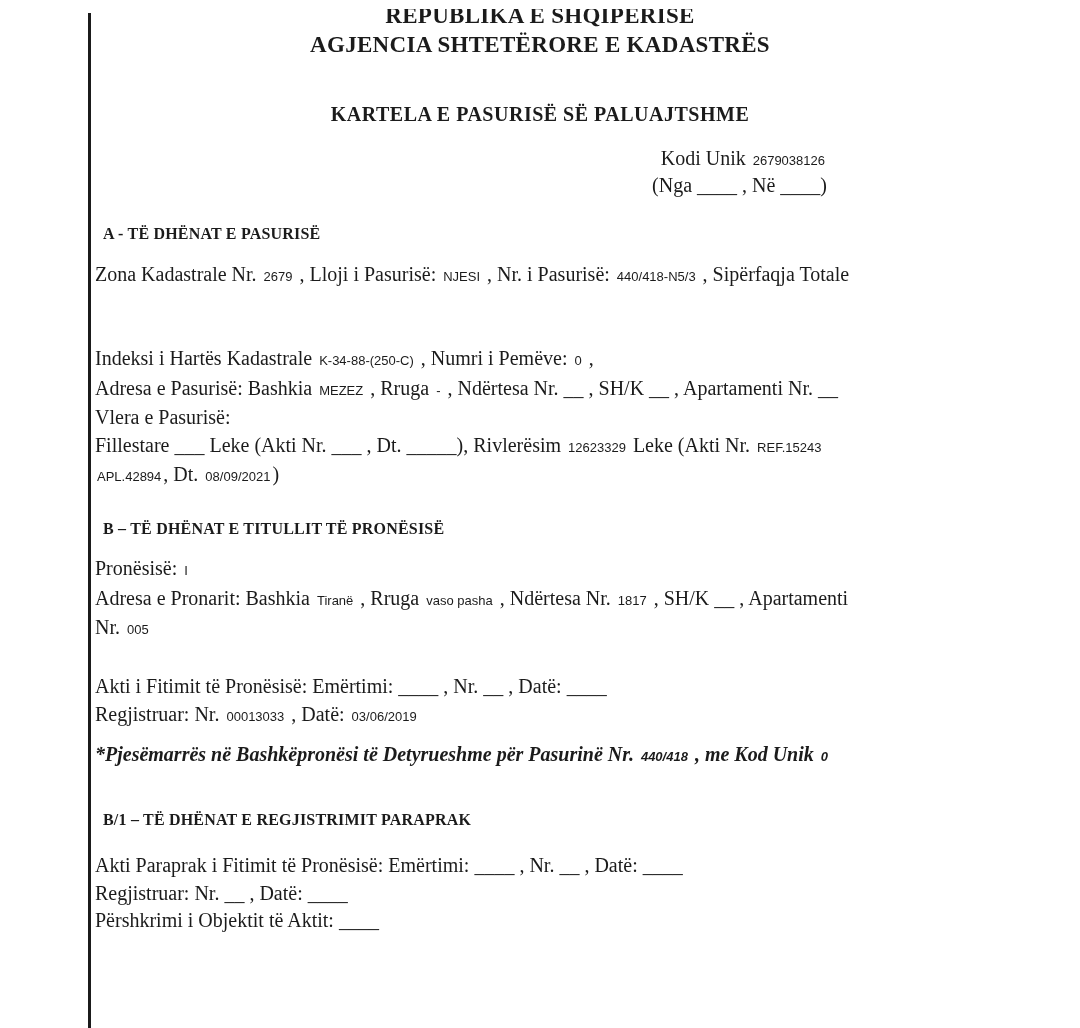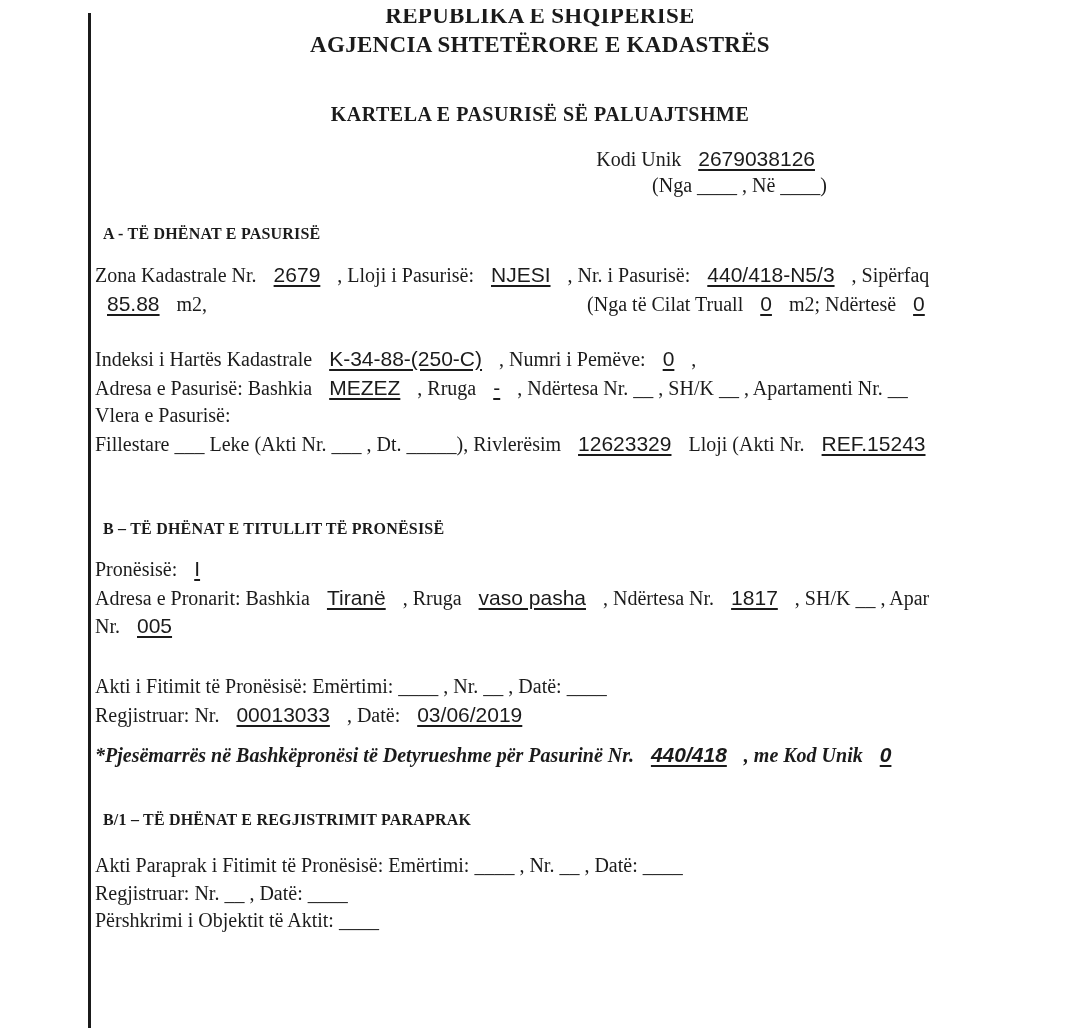--- a/index.html
+++ b/index.html
@@ -22,23 +22,23 @@
   .right-block { position:absolute; right:102px; text-align:right; font-size:20px; line-height:27px; white-space:nowrap; }
   .kodi { top:145px; }
   .nga  { top:172px;margin-left:32px; }
 
   .sec-heading { position:absolute; left:103px; font-weight:bold; font-size:16px; line-height:27px; letter-spacing:.2px; white-space:nowrap; }
   .para { position:absolute; left:95px; width:879px; font-size:20px; line-height:27.5px; }
   .line { white-space:nowrap; }
   .split { display:flex; justify-content:space-between; }
 
   .v {
-    font-family:"Liberation Sans", sans-serif; font-size:21px;
-    text-decoration:underline; text-decoration-thickness:1.6px; text-underline-offset:3px;
-    margin:0 12px;
+    font-family:"Liberation Sans", sans-serif; font-size:13px;
+    text-decoration-thickness:1.6px; text-underline-offset:3px;
+    margin:0 2px;
   }
   .vi { font-style:italic; }
   .note-para { font-weight:bold; font-style:italic; }
 
   #sec-a-heading  { top:220px; }
   #para-a1        { top:261px; }
   #para-a2        { top:345px; }
   #sec-b-heading  { top:515px; }
   #para-b1        { top:555px; }
   #para-b2        { top:673px; }
@@ -64,36 +64,35 @@
     <span>Kodi Unik </span><span class="v">2679038126</span>
   </div>
   <div class="right-block nga">(Nga ____ , Në ____)</div>
 
   <div class="sec-heading" id="sec-a-heading">A - TË DHËNAT E PASURISË</div>
 
   <div class="para" id="para-a1">
     <div class="line">
       <span>Zona Kadastrale Nr. </span><span class="v">2679</span><span> , Lloji i Pasurisë: </span><span class="v">NJESI</span><span> , Nr. i Pasurisë: </span><span class="v">440/418-N5/3</span><span> , Sipërfaqja Totale</span>
     </div>
-    <div class="line split">
-      <span><span class="v">85.88</span><span> m2,</span></span>
-      <span><span>(Nga të Cilat Truall </span><span class="v">0</span><span> m2; Ndërtesë </span><span class="v">0</span><span> m2)</span></span>
-    </div>
   </div>
 
   <div class="para" id="para-a2">
     <div class="line">
       <span>Indeksi i Hartës Kadastrale </span><span class="v">K-34-88-(250-C)</span><span> , Numri i Pemëve: </span><span class="v">0</span><span> ,</span>
     </div>
     <div class="line">
       <span>Adresa e Pasurisë: Bashkia </span><span class="v">MEZEZ</span><span> , Rruga </span><span class="v">-</span><span> , Ndërtesa Nr. __ , SH/K __ , Apartamenti Nr. __</span>
     </div>
     <div class="line">Vlera e Pasurisë:</div>
     <div class="line">
-      <span>Fillestare ___ Leke (Akti Nr. ___ , Dt. _____), Rivlerësim </span><span class="v">12623329</span><span> Lloji (Akti Nr. </span><span class="v">REF.15243</span>
+      <span>Fillestare ___ Leke (Akti Nr. ___ , Dt. _____), Rivlerësim </span><span class="v">12623329</span><span> Leke (Akti Nr. </span><span class="v">REF.15243</span>
+    </div>
+    <div class="line">
+      <span class="v">APL.42894</span><span>, Dt. </span><span class="v">08/09/2021</span><span>)</span>
     </div>
   </div>
 
   <div class="sec-heading" id="sec-b-heading">B – TË DHËNAT E TITULLIT TË PRONËSISË</div>
 
   <div class="para" id="para-b1">
     <div class="line">
       <span>Pronësisë: </span><span class="v">I</span>
     </div>
     <div class="line">

